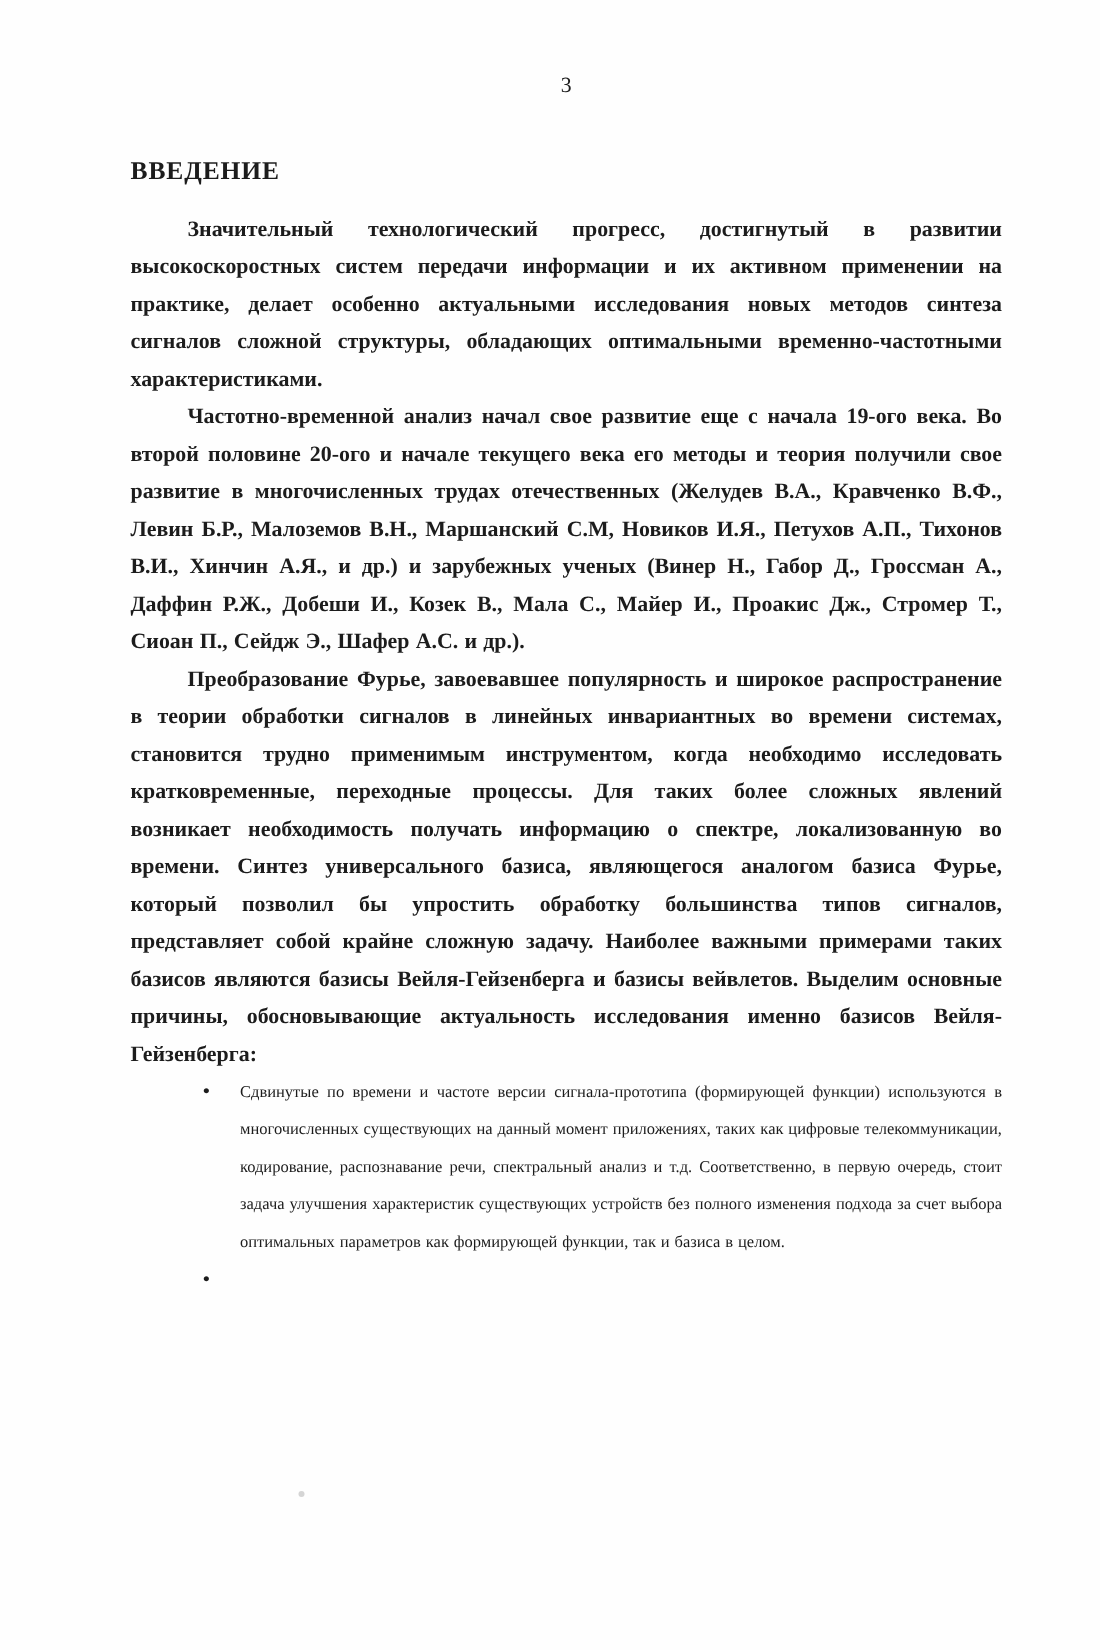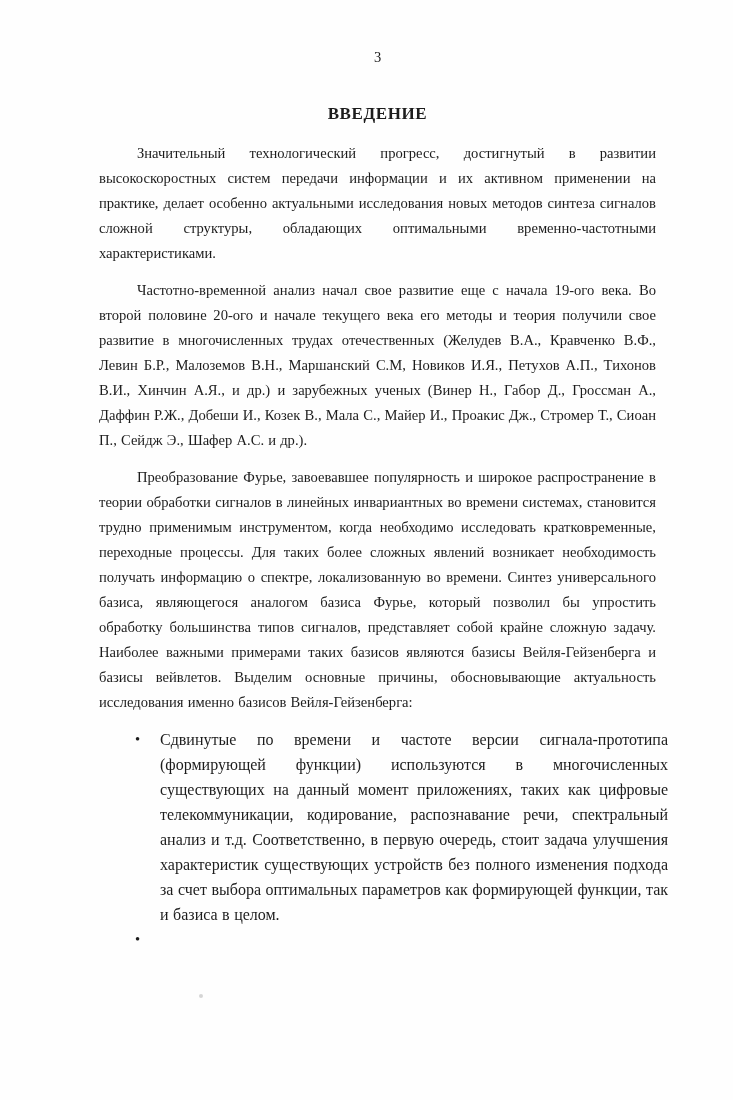--- a/index.html
+++ b/index.html
@@ -21,33 +21,33 @@
     width: 581px;
   }
   .page-number {
     padding-top: 48px;
     text-align: center;
     font-size: 14.5px;
     line-height: 18px;
   }
   .doc-title {
     margin: 37px 0 0 0;
-    text-align: center;
     font-size: 17px;
     line-height: 22px;
     font-weight: bold;
     letter-spacing: 0.6px;
   }
   .para {
-    margin: 12px;
+    margin: 0;
     font-size: 14.6px;
     line-height: 25px;
     text-align: justify;
     text-indent: 38px;
     word-spacing: 0.5px;
+    font-weight: bold;
   }
   .para.first {
     margin-top: 16px;
   }
   .bullet-list {
     margin: 0;
     padding: 0;
     list-style: none;
   }
   .bullet-item {
@@ -56,21 +56,21 @@
   .bullet-marker {
     position: absolute;
     left: 48px;
     top: 0;
     font-size: 14.6px;
     line-height: 25px;
   }
   .bullet-text {
     display: block;
     margin-left: 73px;
-    font-size: 16px;
+    font-size: 11px;
     line-height: 25px;
     text-align: justify;
     word-spacing: 0.5px;
   }
   .scan-artifact {
     position: absolute;
     left: 199px;
     top: 994px;
     width: 4px;
     height: 4px;

